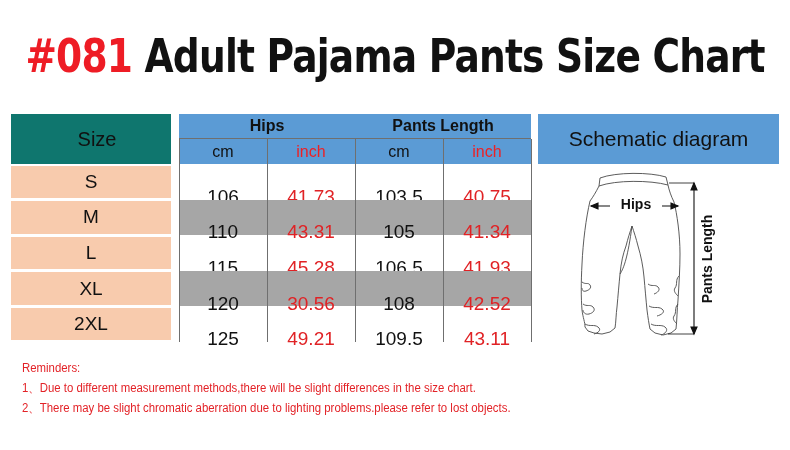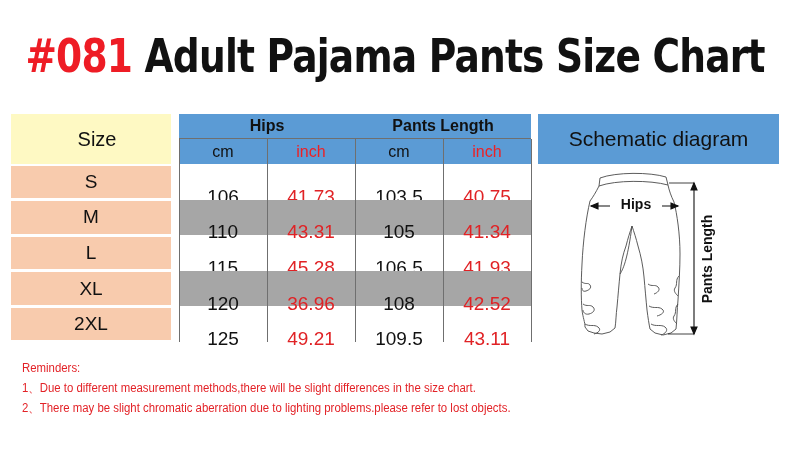--- a/index.html
+++ b/index.html
@@ -54,21 +54,21 @@
   .hdr {
     position: absolute;
     left: 0; top: 0;
     width: 768px;
     height: 50px;
   }
   .hdr-size {
     position: absolute;
     left: 0; top: 0;
     width: 160px; height: 50px;
-    background: #fef9c3;
+    background: #0f766e;
     display: flex; align-items: center; justify-content: center;
     font-size: 20px; color: #111; font-weight: normal; padding-left: 12px;
   }
   .hdr-data {
     position: absolute;
     left: 168px; top: 0;
     width: 352px; height: 50px;
     background: #5b9bd5;
   }
   .hdr-grp-row {
@@ -245,21 +245,21 @@
           <div class="cell cm">106.5</div>
           <div class="cell inch">41.93</div>
         </div>
       </div>
 
       <div class="row alt">
         <div class="row-band"></div>
         <div class="row-size">XL</div>
         <div class="row-cells">
           <div class="cell cm">120</div>
-          <div class="cell inch">36.96</div>
+          <div class="cell inch">30.56</div>
           <div class="cell cm">108</div>
           <div class="cell inch">42.52</div>
         </div>
       </div>
 
       <div class="row">
         <div class="row-band"></div>
         <div class="row-size">2XL</div>
         <div class="row-cells">
           <div class="cell cm">125</div>

